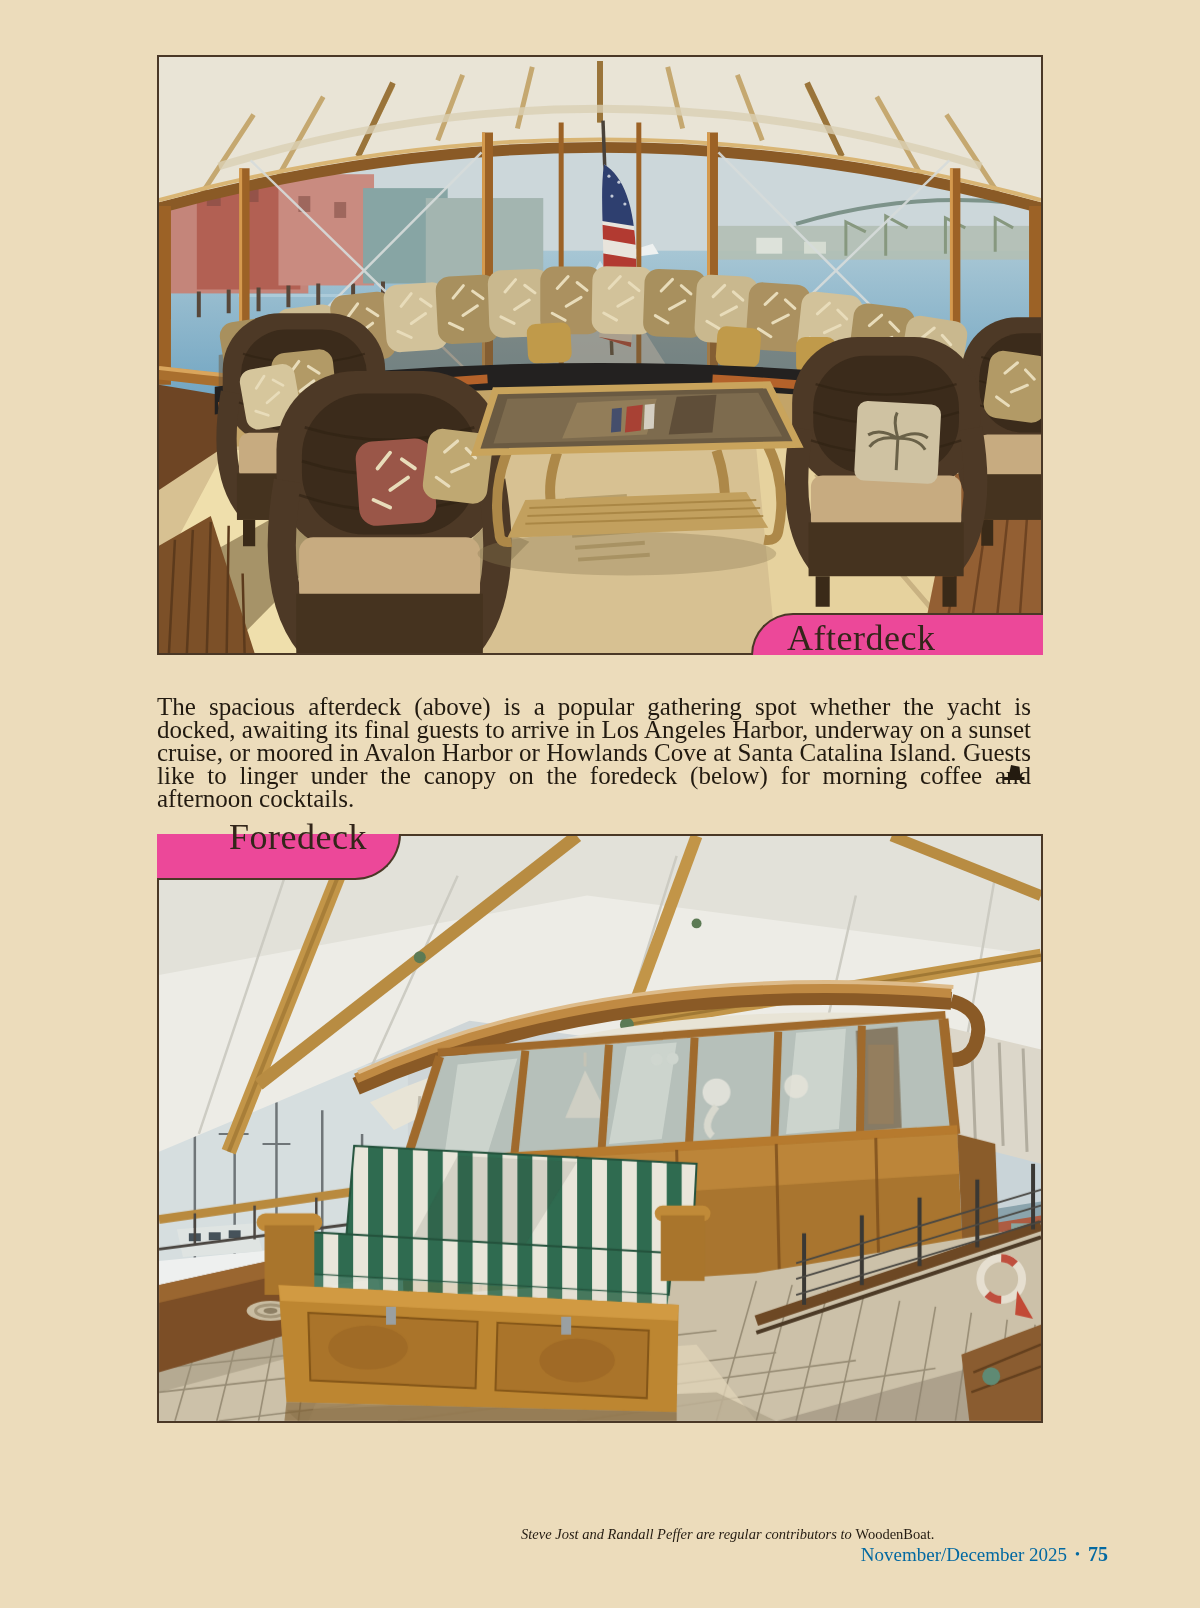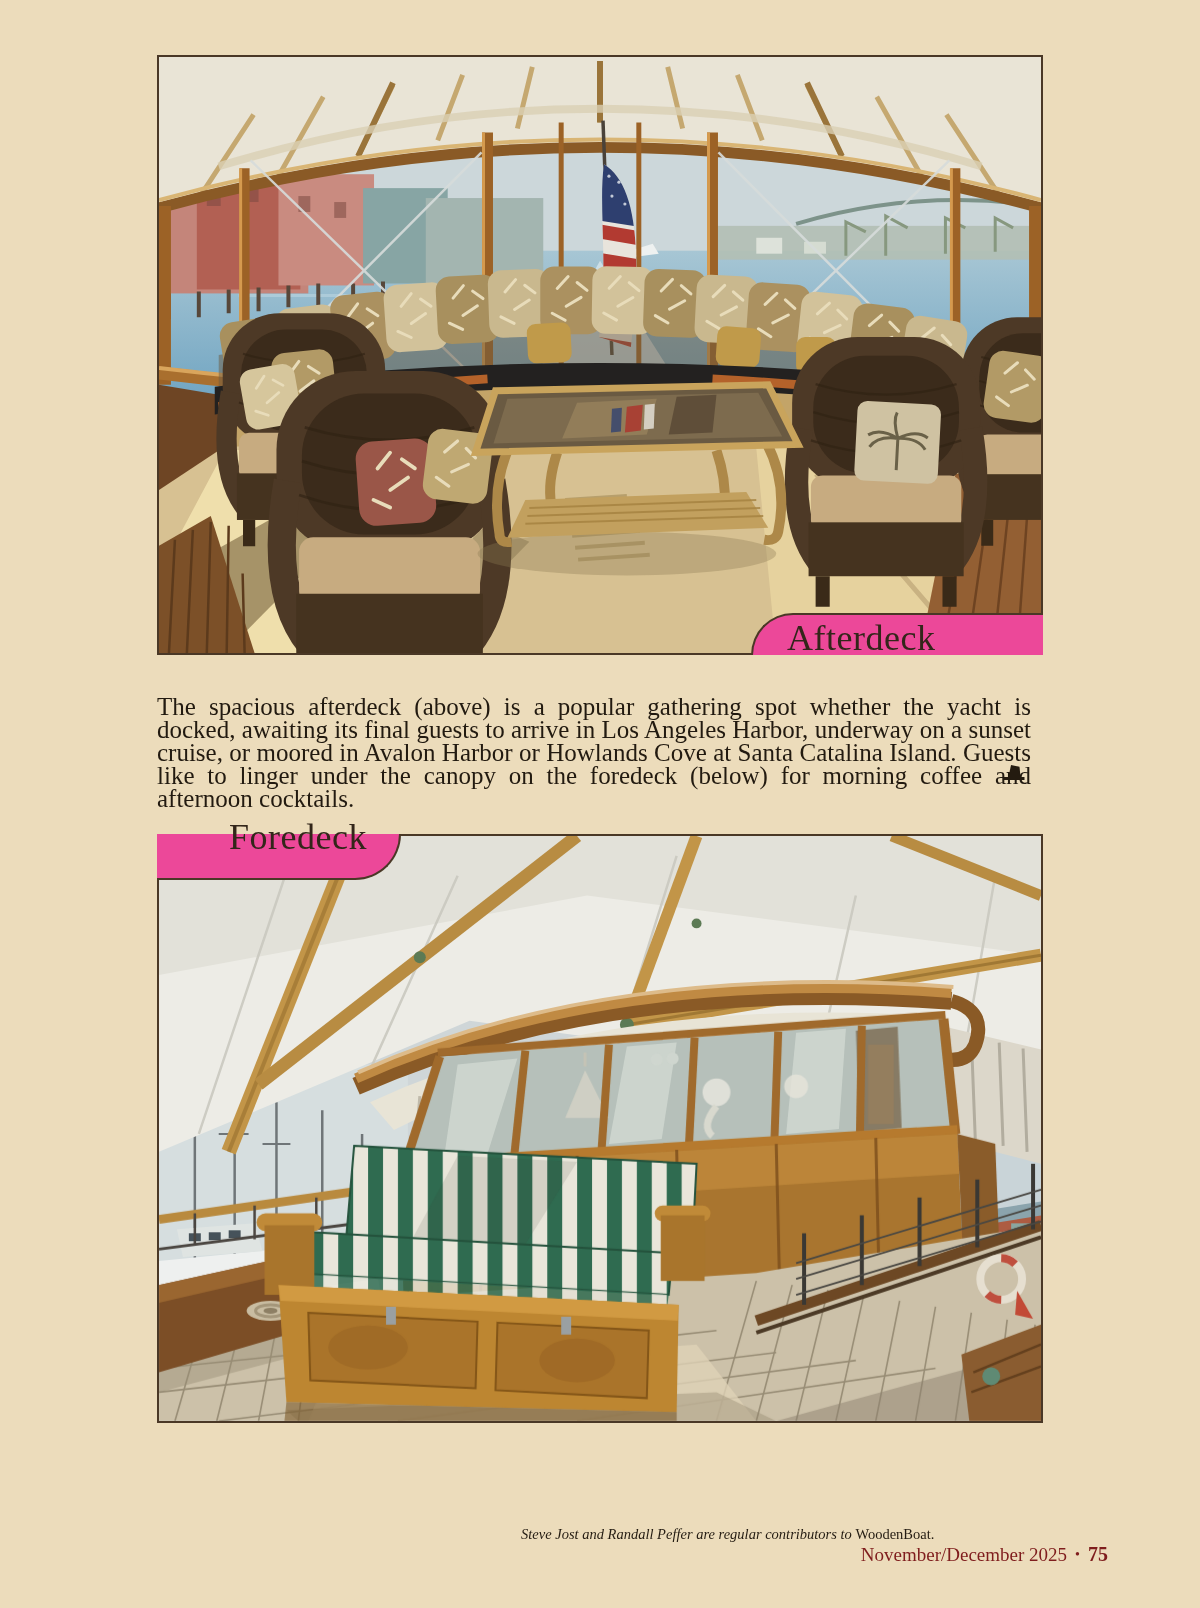--- a/index.html
+++ b/index.html
@@ -20,21 +20,21 @@
   .tab-tl .label{position:absolute;left:72px;top:-18px;}
   .label{font-size:36px;color:#33261a;letter-spacing:.5px;white-space:nowrap;}
 
   .caption{position:absolute;left:157px;top:695px;width:874px;margin:0;
            font-size:25px;line-height:23px;color:#221a10;text-align:justify;}
   .endmark{position:absolute;left:1002px;top:762px;width:24px;height:19px;}
 
   .credit{position:absolute;left:505px;top:1510px;margin:16px;font-size:14.5px;color:#241c12;white-space:nowrap;}
   .credit em{font-style:italic;}
 
-  .footer{position:absolute;right:92px;top:1543px;margin:0;font-size:19px;color:#7f1d1d;white-space:nowrap;}
+  .footer{position:absolute;right:92px;top:1543px;margin:0;font-size:19px;color:#0369a1;white-space:nowrap;}
   .footer .bullet{font-size:14px;margin:0 8px;vertical-align:2px;}
   .footer b{font-size:20px;}
 </style>
 </head>
 <body>
 
 <div class="page">
 
   <figure class="photo photo-top" style="margin:0;">
     <svg class="scene" viewBox="0 0 886 600" preserveAspectRatio="none">

